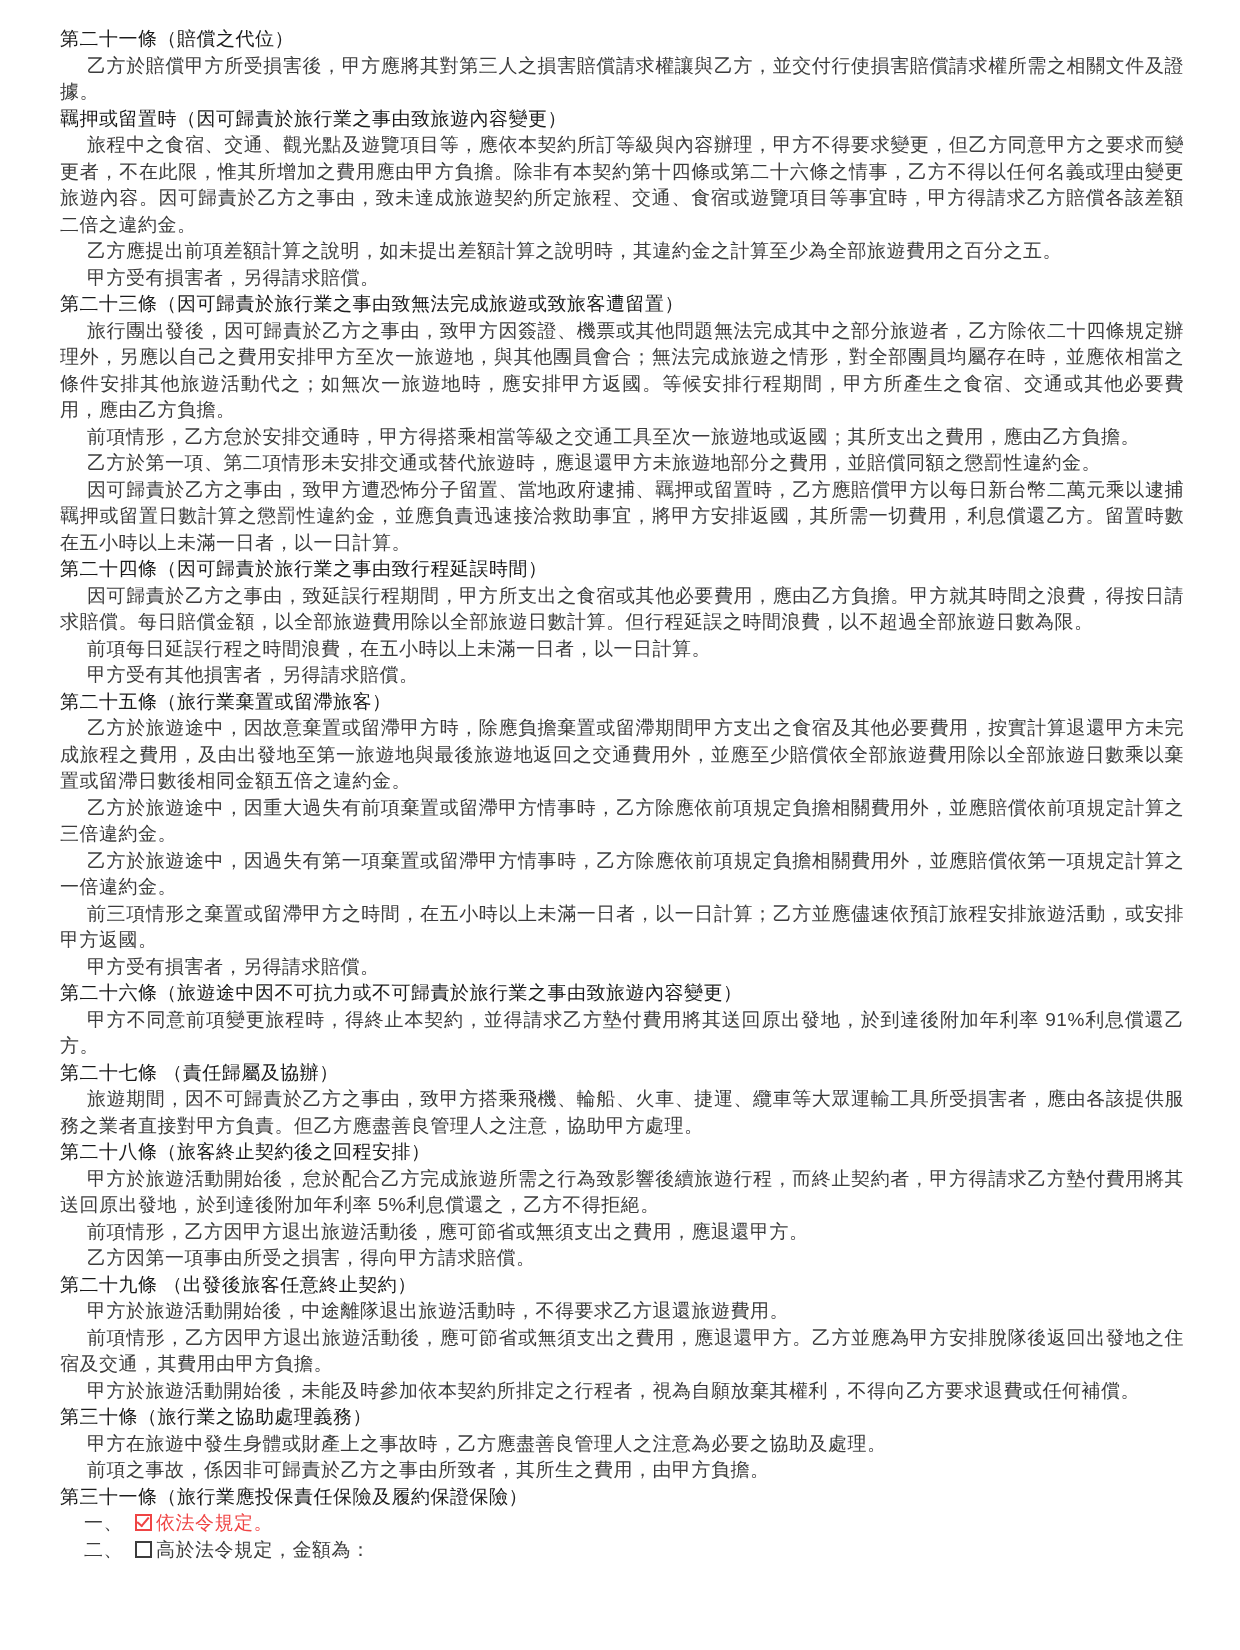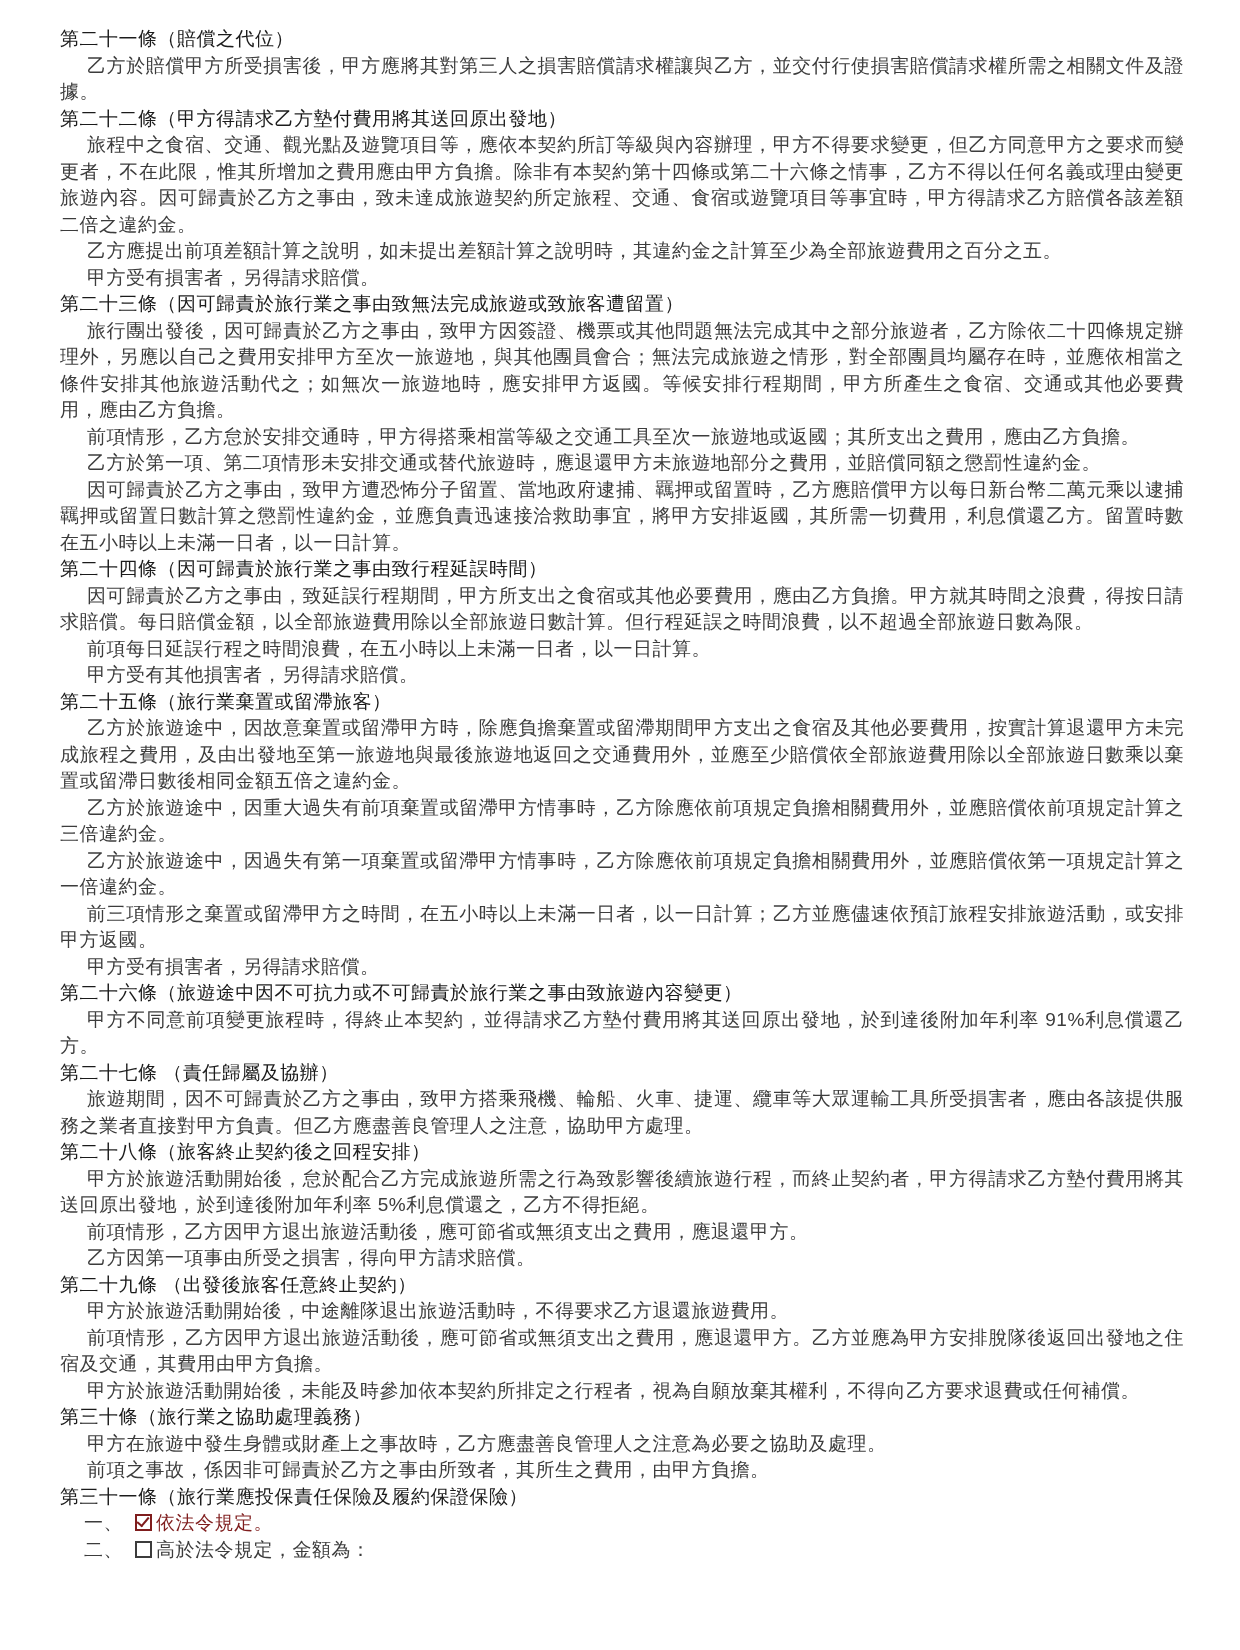--- a/index.html
+++ b/index.html
@@ -31,21 +31,21 @@
     text-align: justify;
     text-justify: inter-character;
   }
   .check-item {
     padding-left: 24px;
   }
   .check-item .num {
     margin-right: 10px;
   }
   .blue {
-    color: #7f1d1d;
+    color: #ef4444;
   }
   .cbx {
     display: inline-block;
     width: 13px;
     height: 13px;
     border: 2px solid currentColor;
     margin: 0 4px 0 2px;
     vertical-align: -2px;
     position: relative;
   }
@@ -61,21 +61,21 @@
     transform: rotate(-50deg);
   }
 </style>
 </head>
 <body>
 
 <div class="page">
   <div id="doc-body">
       <div class="block heading">第二十一條（賠償之代位）</div>
       <div class="block para">乙方於賠償甲方所受損害後，甲方應將其對第三人之損害賠償請求權讓與乙方，並交付行使損害賠償請求權所需之相關文件及證據。</div>
-      <div class="block heading">第二十二條（甲方得請求乙方墊付費用將其送回原出發地）</div>
+      <div class="block heading">羈押或留置時（因可歸責於旅行業之事由致旅遊內容變更）</div>
       <div class="block para">旅程中之食宿、交通、觀光點及遊覽項目等，應依本契約所訂等級與內容辦理，甲方不得要求變更，但乙方同意甲方之要求而變更者，不在此限，惟其所增加之費用應由甲方負擔。除非有本契約第十四條或第二十六條之情事，乙方不得以任何名義或理由變更旅遊內容。因可歸責於乙方之事由，致未達成旅遊契約所定旅程、交通、食宿或遊覽項目等事宜時，甲方得請求乙方賠償各該差額二倍之違約金。</div>
       <div class="block para">乙方應提出前項差額計算之說明，如未提出差額計算之說明時，其違約金之計算至少為全部旅遊費用之百分之五。</div>
       <div class="block para">甲方受有損害者，另得請求賠償。</div>
       <div class="block heading">第二十三條（因可歸責於旅行業之事由致無法完成旅遊或致旅客遭留置）</div>
       <div class="block para">旅行團出發後，因可歸責於乙方之事由，致甲方因簽證、機票或其他問題無法完成其中之部分旅遊者，乙方除依二十四條規定辦理外，另應以自己之費用安排甲方至次一旅遊地，與其他團員會合；無法完成旅遊之情形，對全部團員均屬存在時，並應依相當之條件安排其他旅遊活動代之；如無次一旅遊地時，應安排甲方返國。等候安排行程期間，甲方所產生之食宿、交通或其他必要費用，應由乙方負擔。</div>
       <div class="block para">前項情形，乙方怠於安排交通時，甲方得搭乘相當等級之交通工具至次一旅遊地或返國；其所支出之費用，應由乙方負擔。</div>
       <div class="block para">乙方於第一項、第二項情形未安排交通或替代旅遊時，應退還甲方未旅遊地部分之費用，並賠償同額之懲罰性違約金。</div>
       <div class="block para">因可歸責於乙方之事由，致甲方遭恐怖分子留置、當地政府逮捕、羈押或留置時，乙方應賠償甲方以每日新台幣二萬元乘以逮捕羈押或留置日數計算之懲罰性違約金，並應負責迅速接洽救助事宜，將甲方安排返國，其所需一切費用，利息償還乙方。留置時數在五小時以上未滿一日者，以一日計算。</div>
       <div class="block heading">第二十四條（因可歸責於旅行業之事由致行程延誤時間）</div>
       <div class="block para">因可歸責於乙方之事由，致延誤行程期間，甲方所支出之食宿或其他必要費用，應由乙方負擔。甲方就其時間之浪費，得按日請求賠償。每日賠償金額，以全部旅遊費用除以全部旅遊日數計算。但行程延誤之時間浪費，以不超過全部旅遊日數為限。</div>

